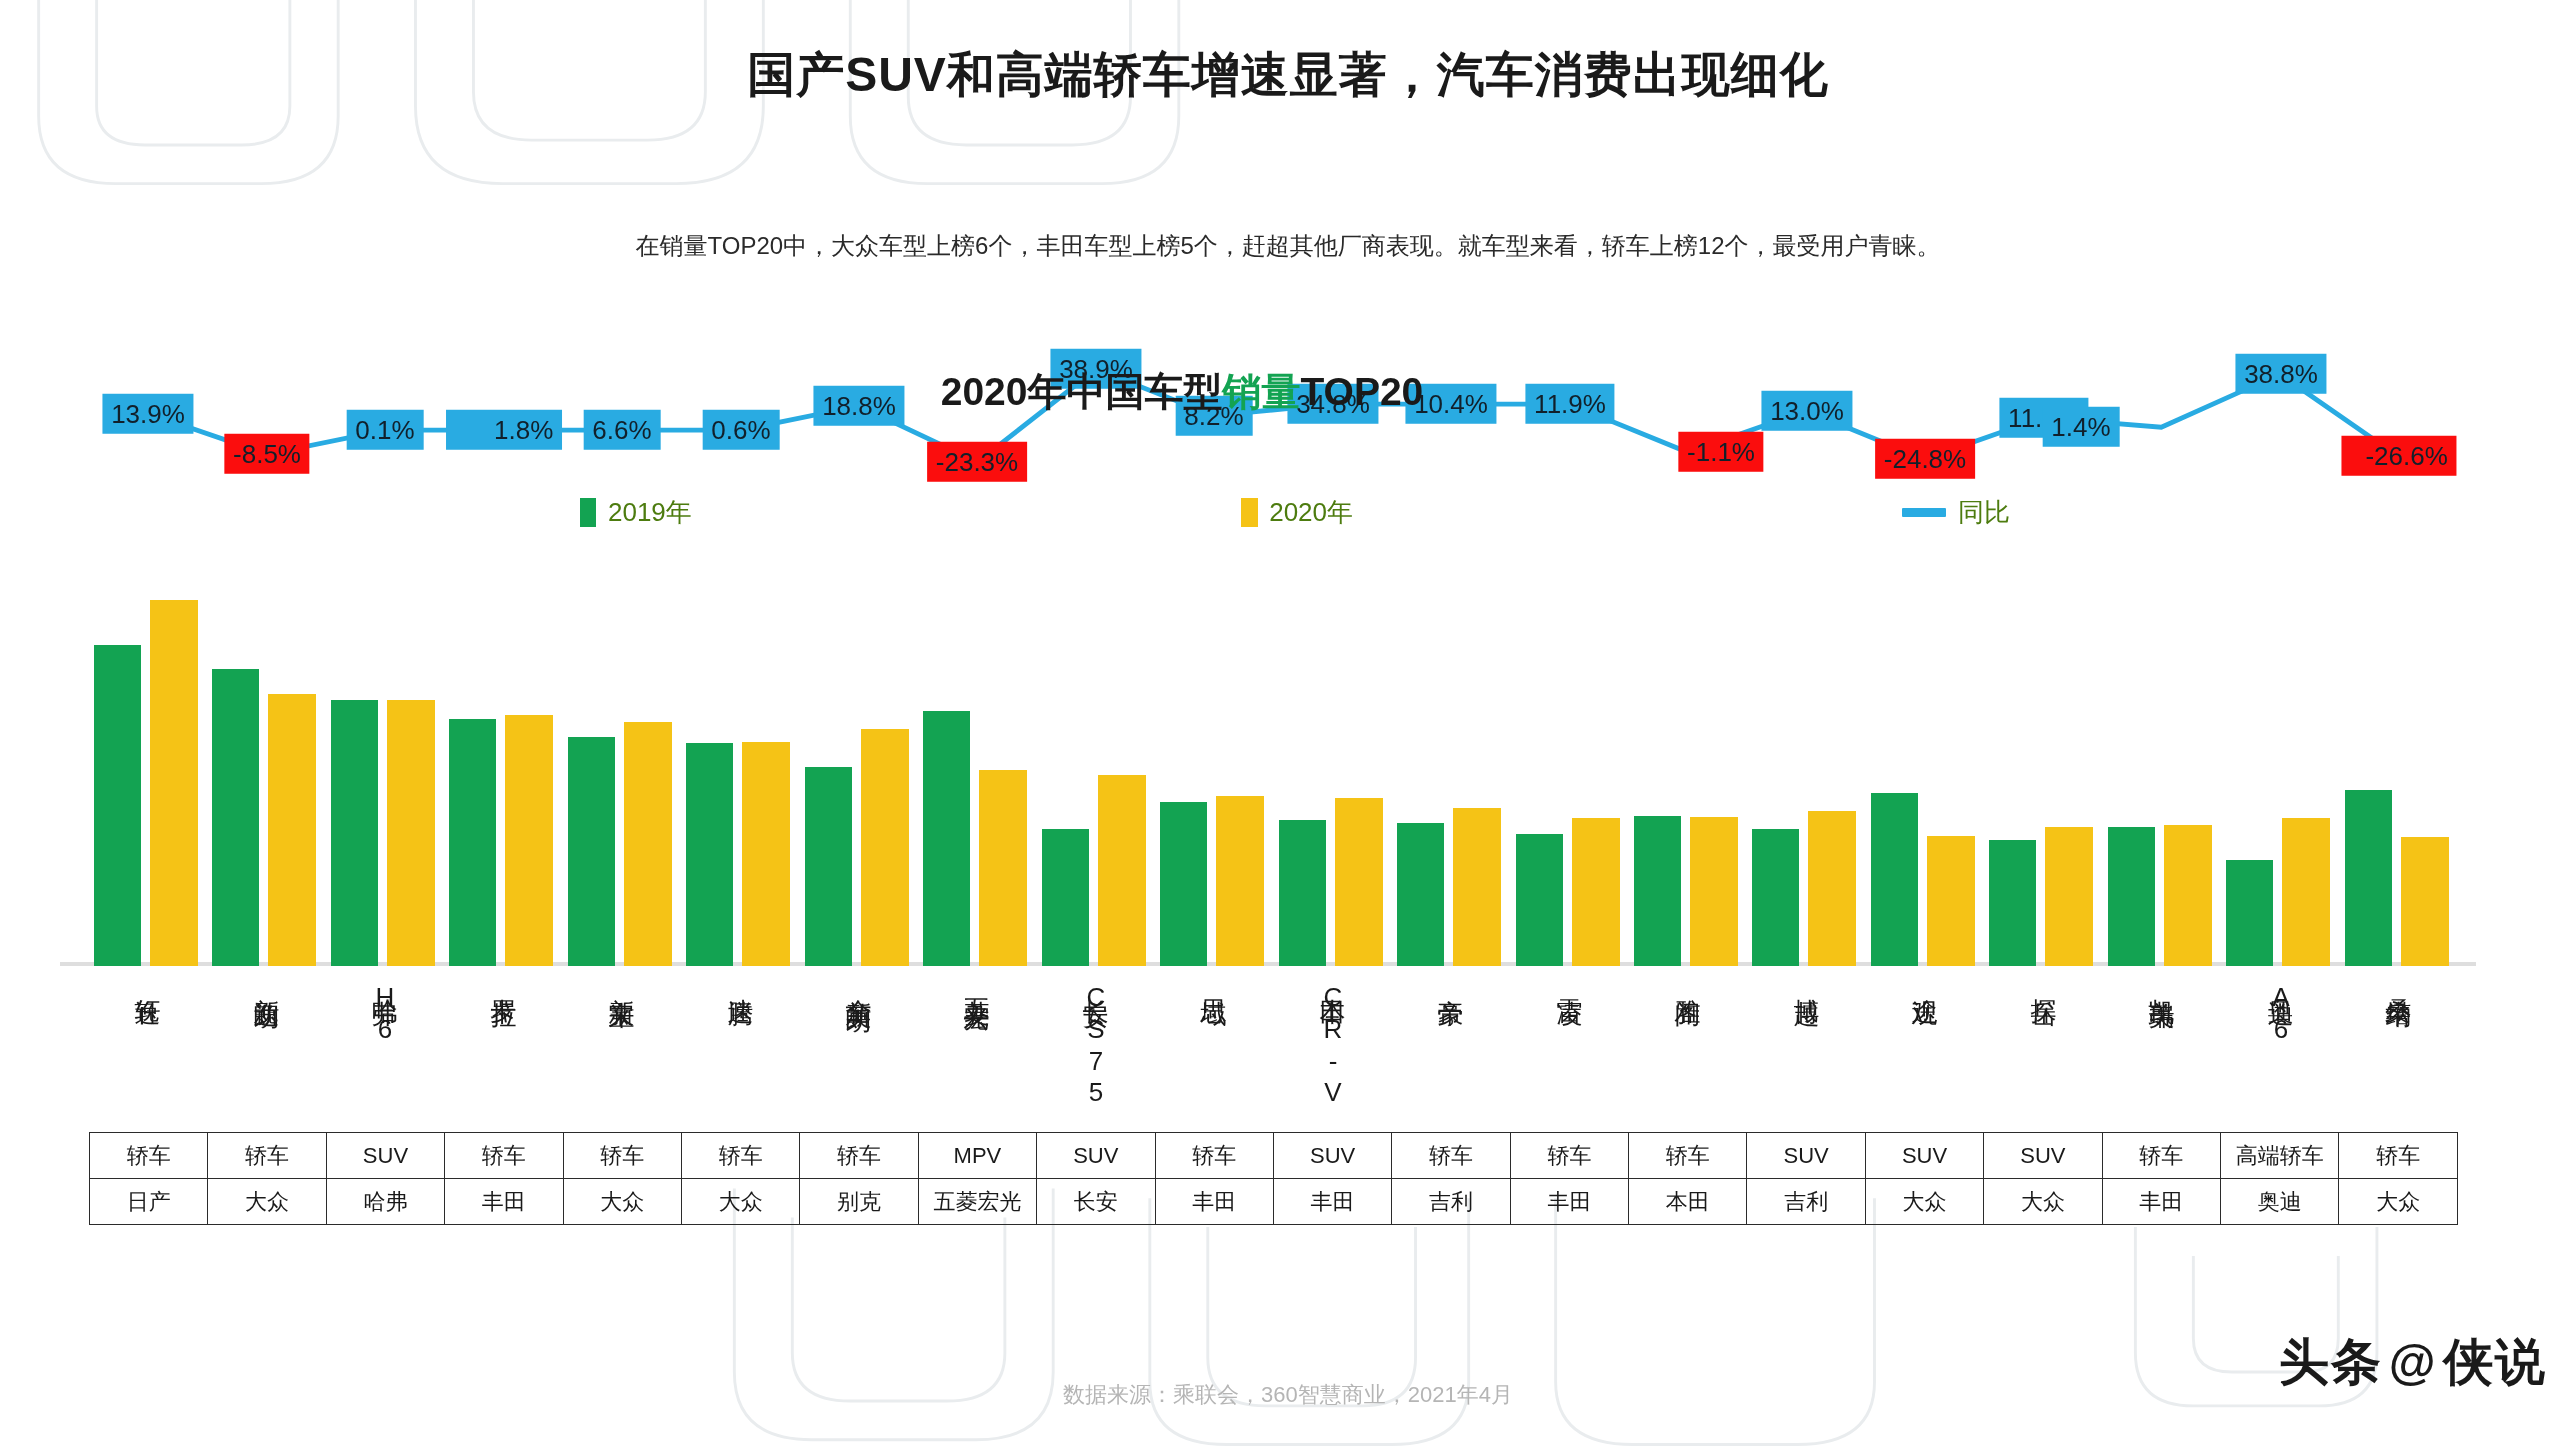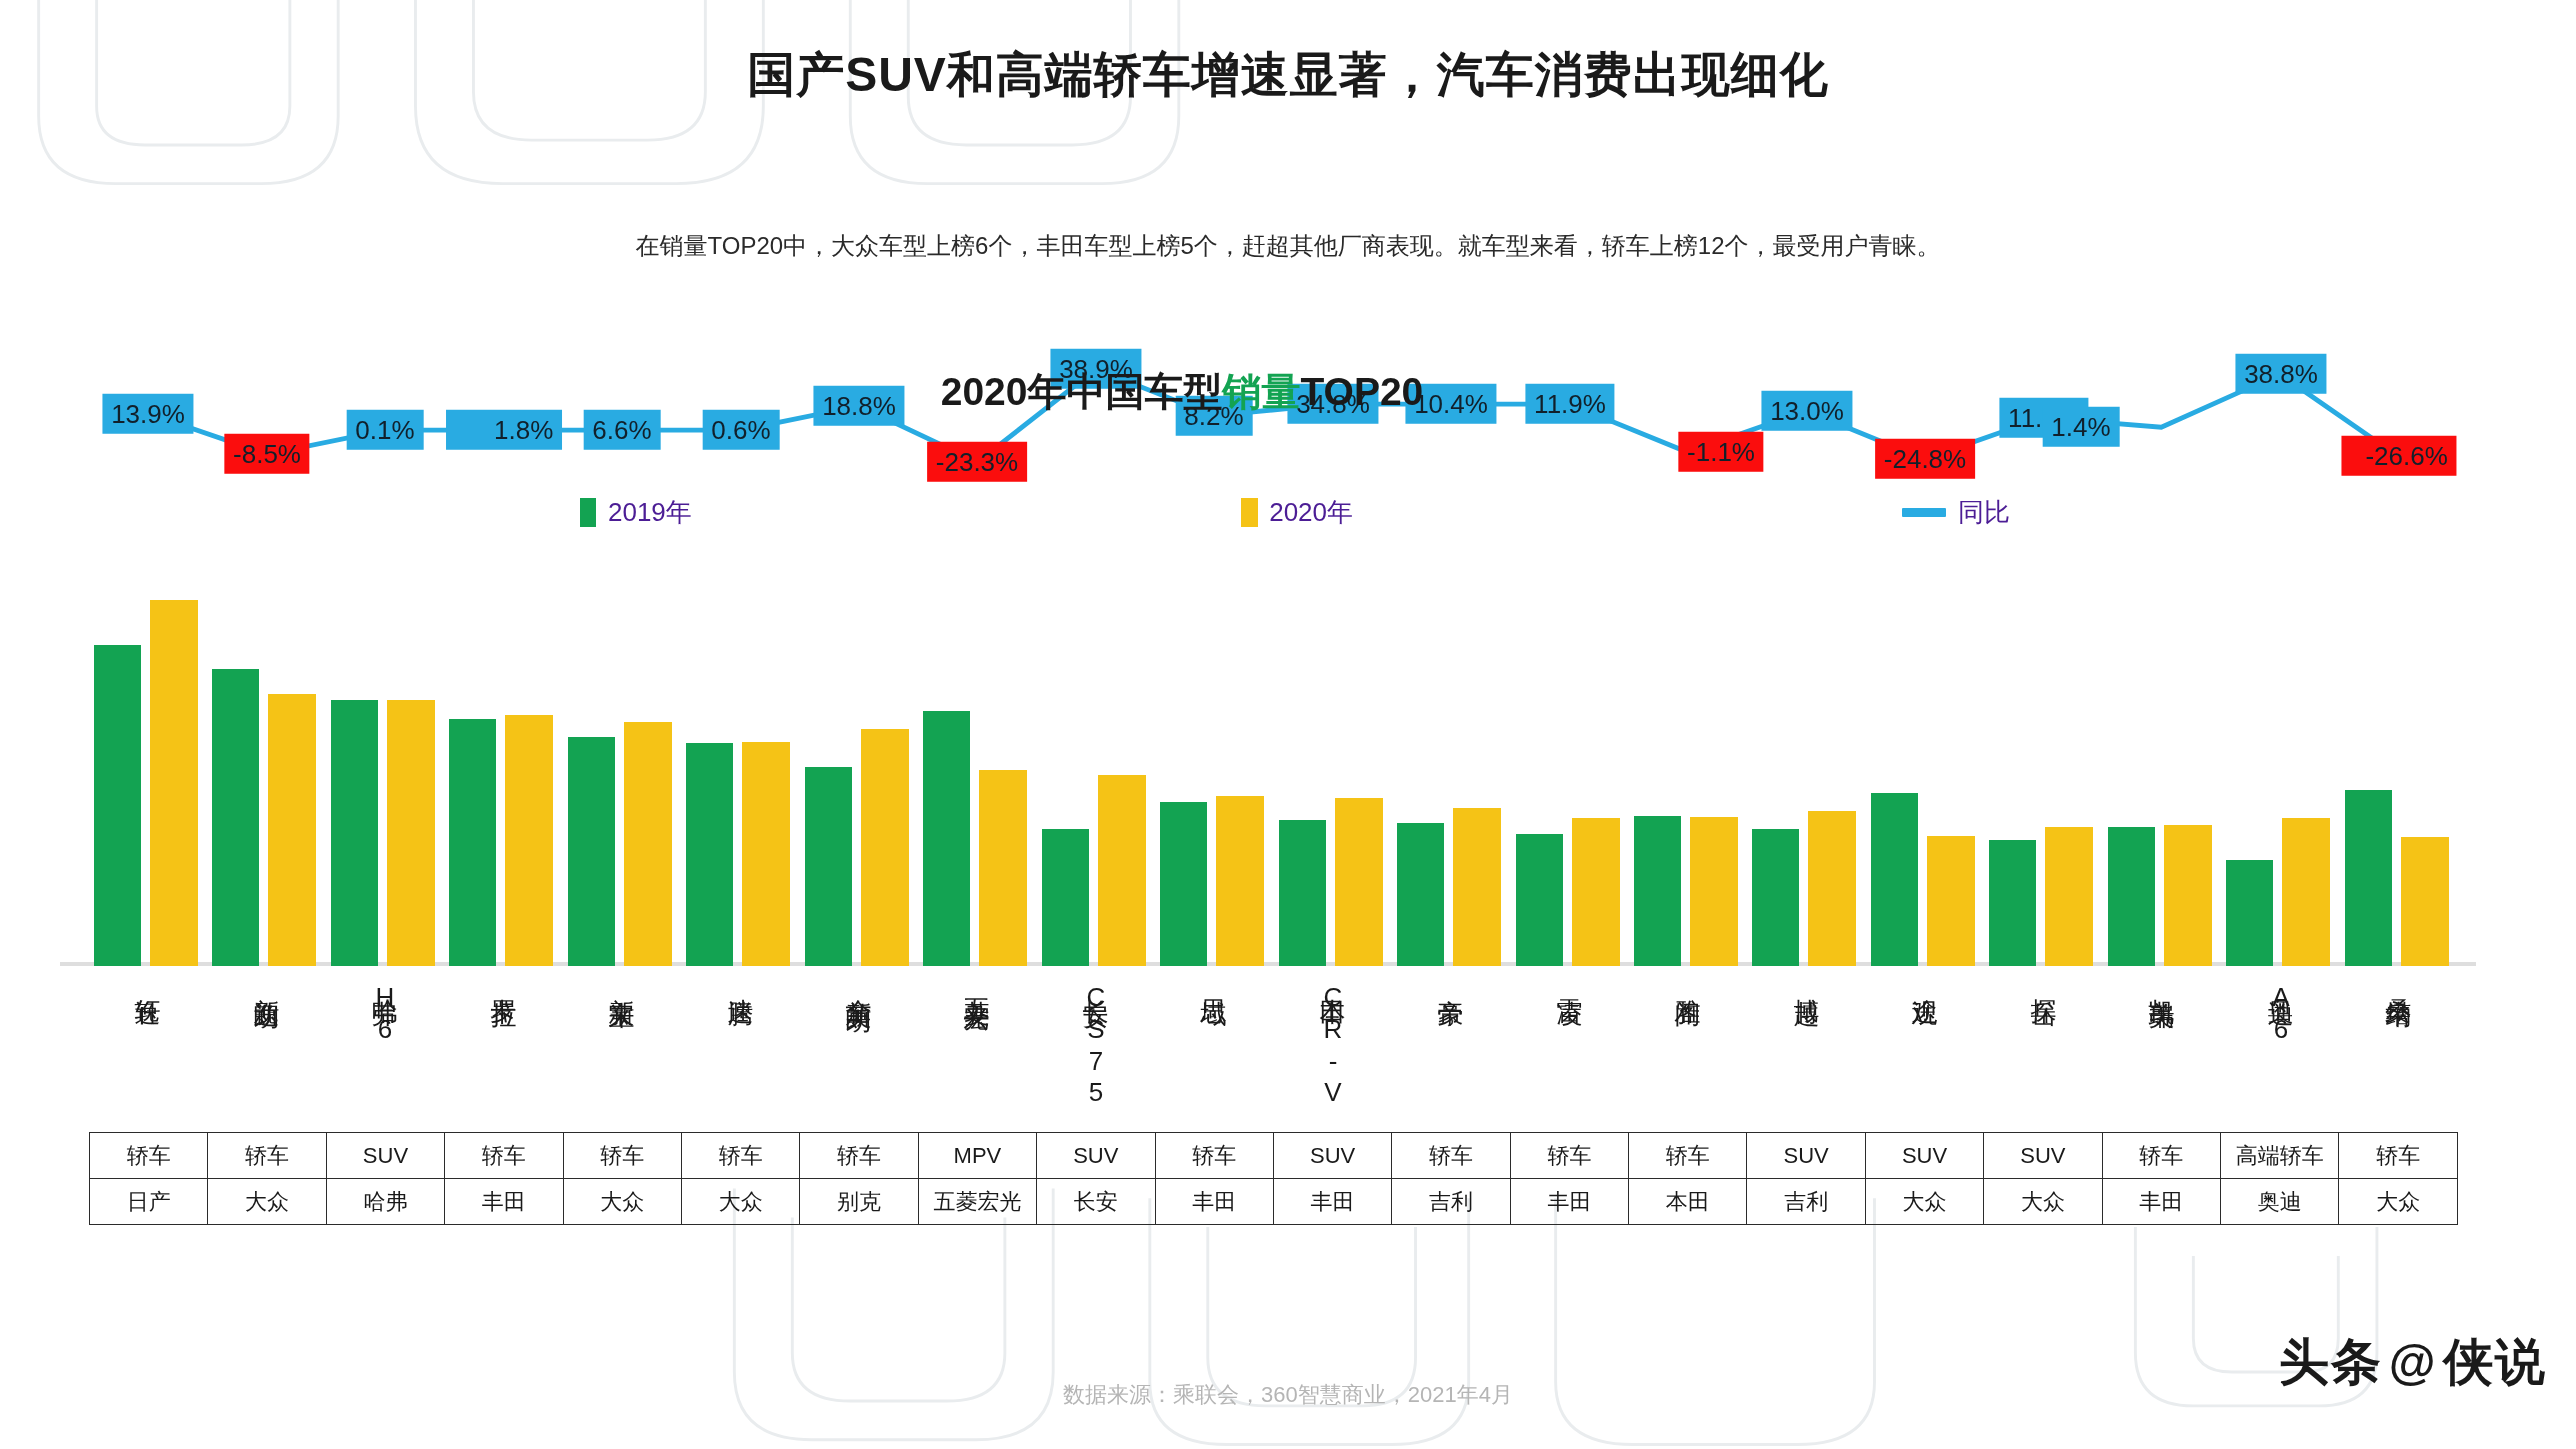--- a/index.html
+++ b/index.html
@@ -35,21 +35,21 @@
 
   
   #legend {
     position: absolute; top: 495px; left: 580px; width: 1430px;
     display: flex; justify-content: space-between; align-items: center;
     z-index: 3;
   }
   .legend-item { display: flex; align-items: center; gap: 11.6px; }
   .legend-swatch { width: 16.4px; height: 29px; display: inline-block; }
   .legend-line { width: 44px; height: 8.7px; display: inline-block; border-radius: 1px; }
-  .legend-label { font-size: 26px; color: #4c1d95; }
+  .legend-label { font-size: 26px; color: #4d7c0f; }
 
   
   #chart {
     position: absolute;
     left: 89px; top: 580px;
     width: 2369px; height: 386px;
     z-index: 2;
   }
   #plot {
     position: absolute; left: 0; bottom: 0; width: 100%; height: 386px;

